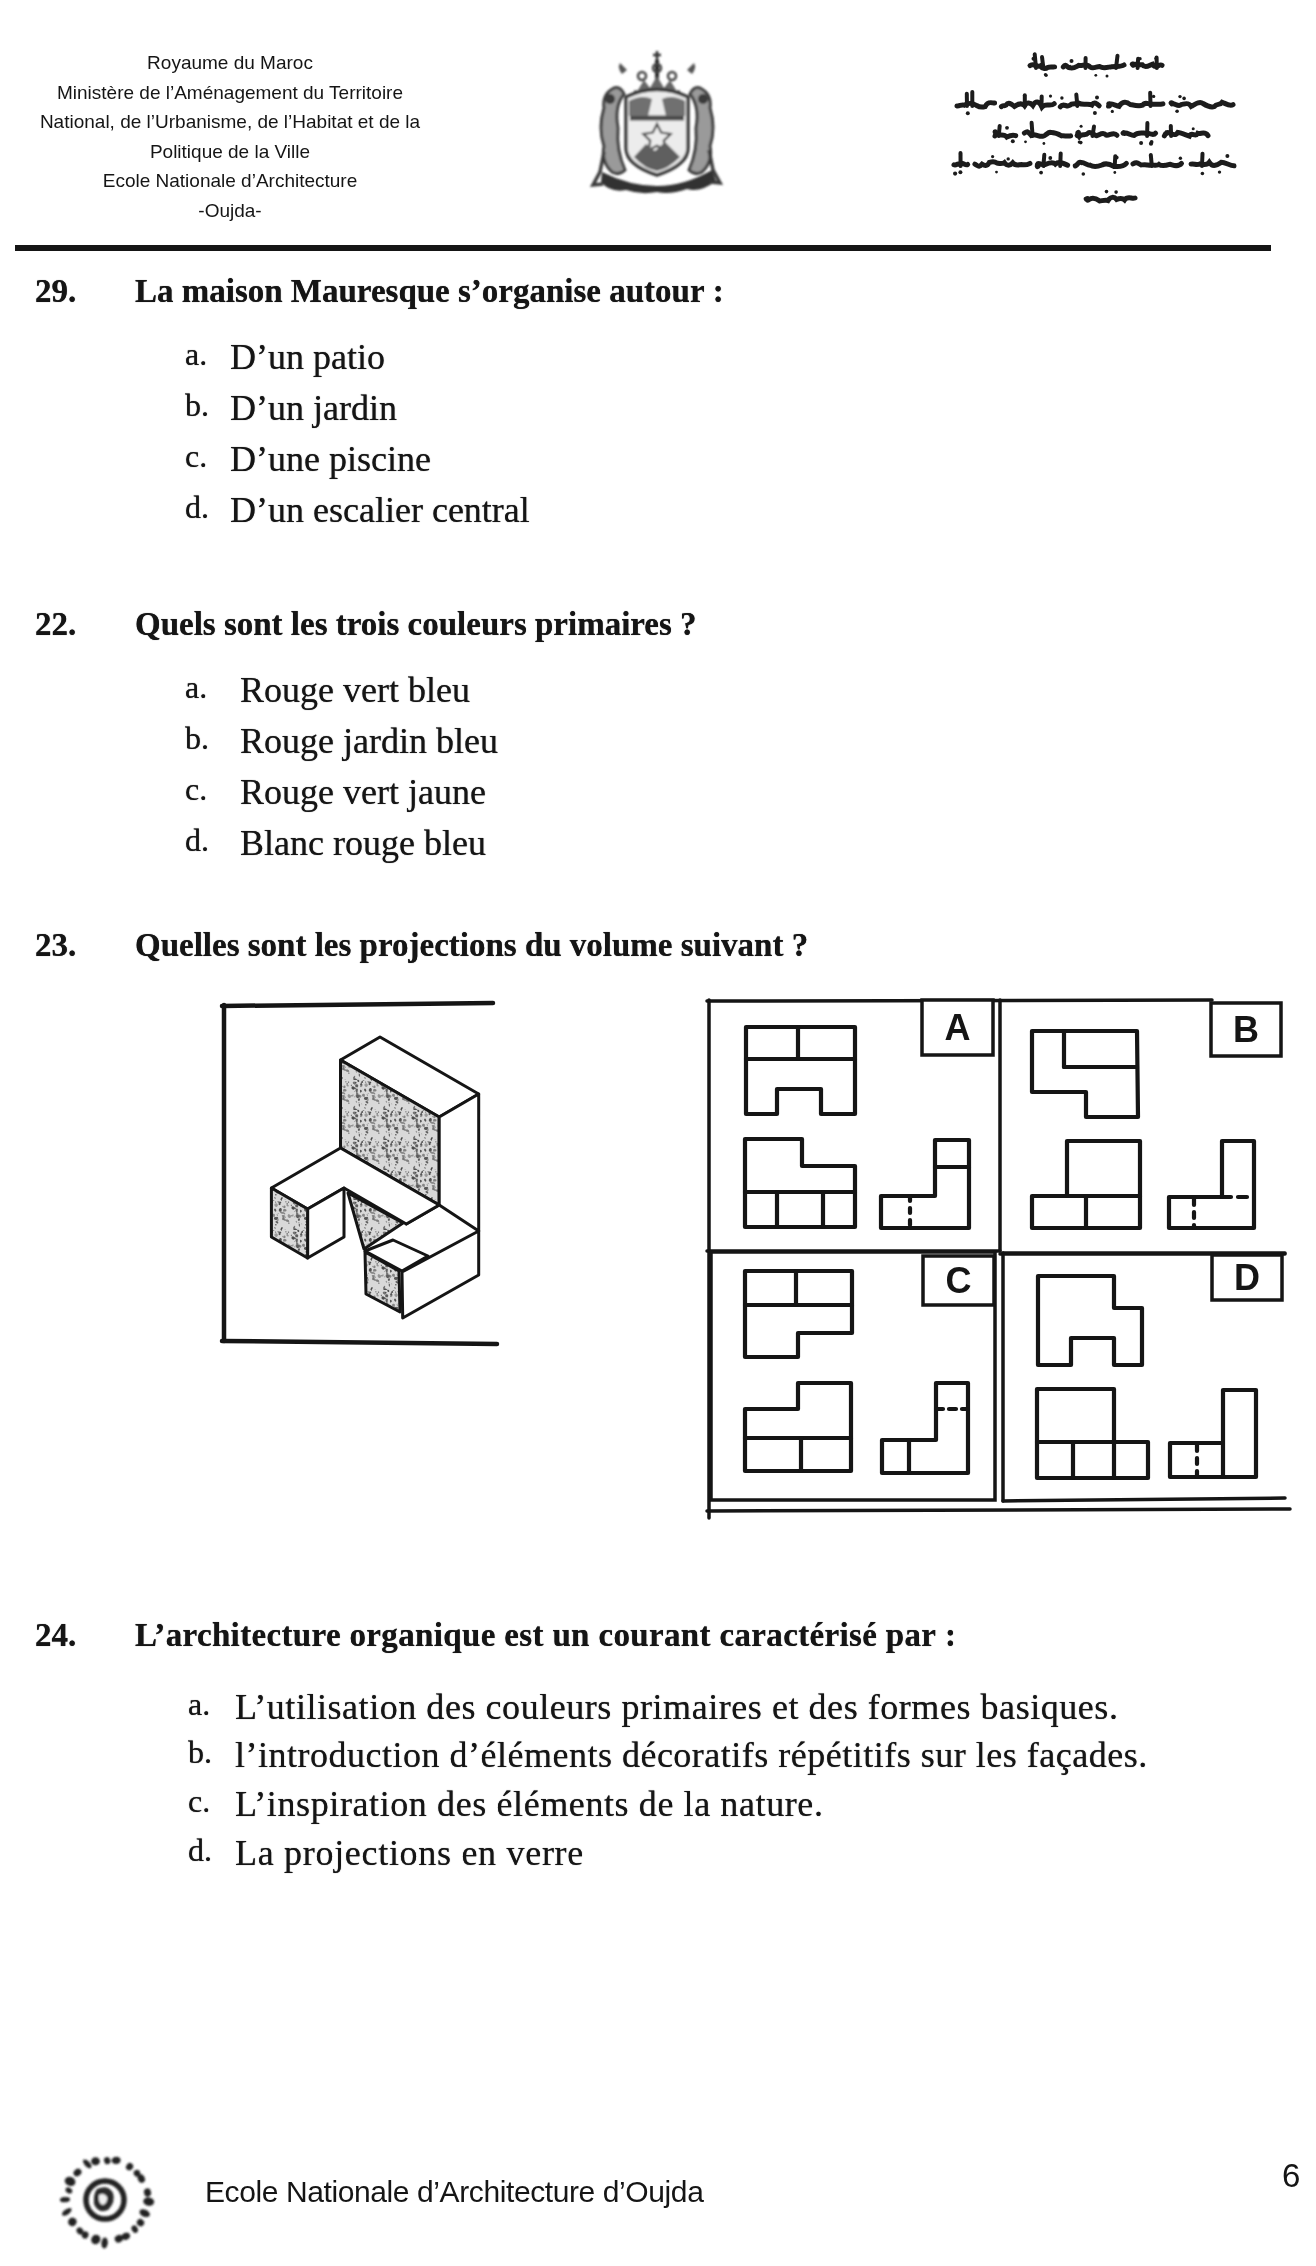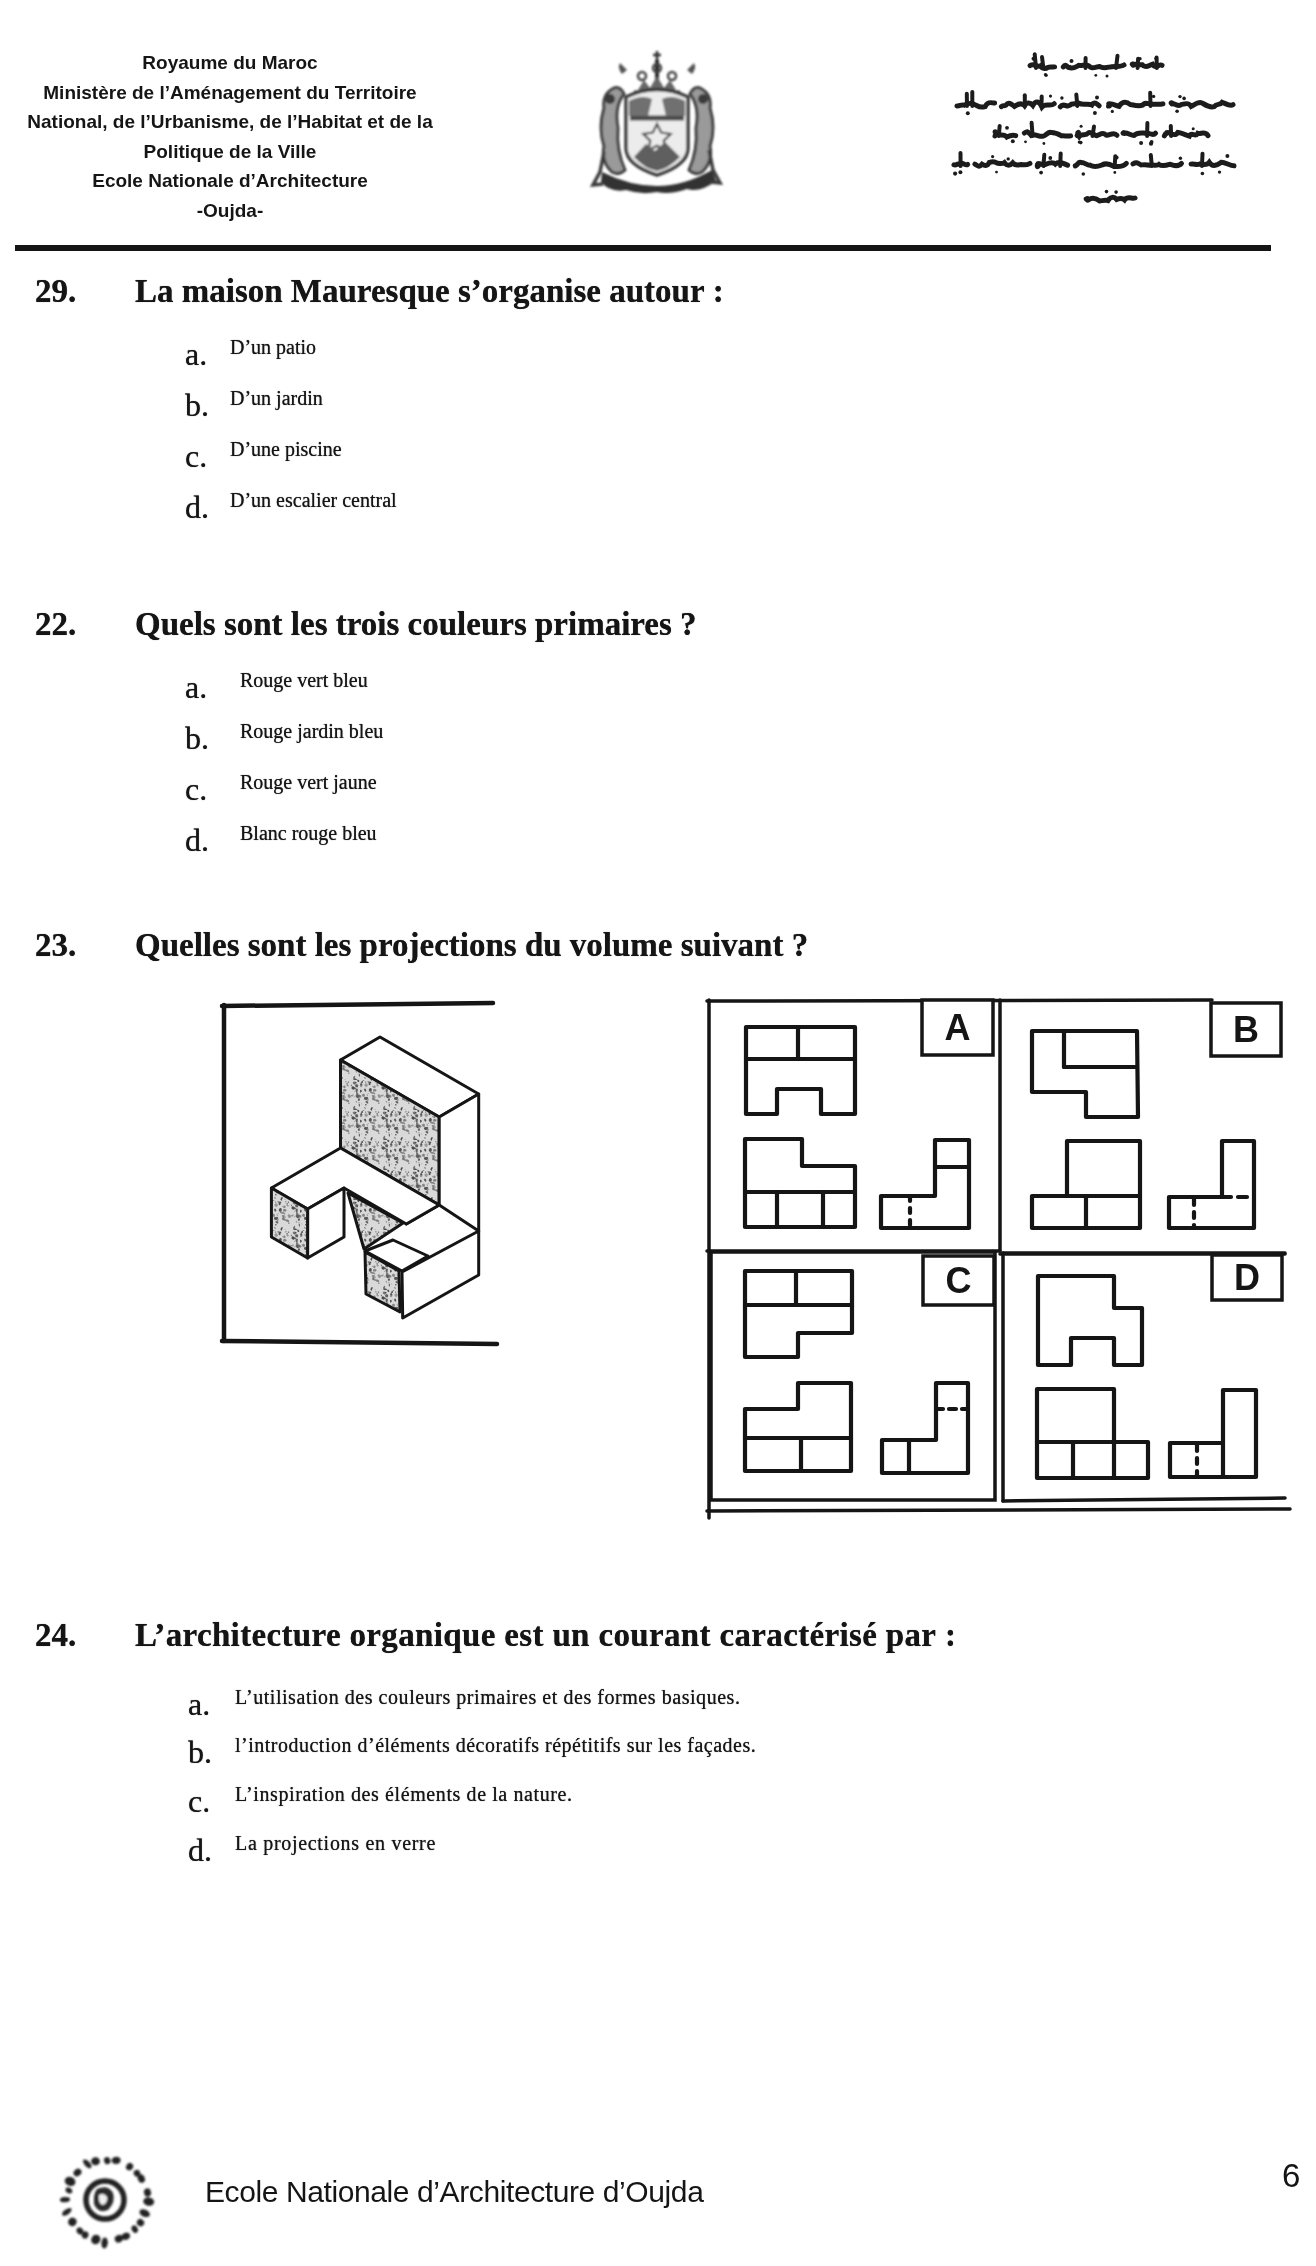--- a/index.html
+++ b/index.html
@@ -1,22 +1,22 @@
 <!DOCTYPE html>
 <html><head><meta charset="utf-8">
 <style>
  html,body { margin:0; padding:0; }
  body { width:1316px; height:2266px; position:relative; background:#fff;
         font-family:"Liberation Serif", serif; color:#151515; overflow:hidden; }
  .abs { position:absolute; white-space:nowrap; }
- .hl { font-family:"Liberation Sans", sans-serif; font-weight:bold; font-size:19px; line-height:29.5px; text-align:center; }
+ .hl { font-family:"Liberation Sans", sans-serif; font-weight:normal; font-size:19px; line-height:29.5px; text-align:center; }
  .qn { font-weight:bold; font-size:33px; text-shadow:0 0 0.7px rgba(21,21,21,0.9); }
  .qh { font-weight:bold; font-size:33px; text-shadow:0 0 0.7px rgba(21,21,21,0.9); }
  .ol { font-size:32px; text-shadow:0 0 0.8px rgba(21,21,21,0.85); }
- .ot { font-size:20px; text-shadow:0 0 0.8px rgba(21,21,21,0.85); }
+ .ot { font-size:36px; text-shadow:0 0 0.8px rgba(21,21,21,0.85); }
 </style></head>
 <body>
 <div class="abs hl" style="left:20px; top:48px; width:420px;">Royaume du Maroc<br>
 Ministère de l’Aménagement du Territoire<br>
 National, de l’Urbanisme, de l’Habitat et de la<br>
 Politique de la Ville<br>
 Ecole Nationale d’Architecture<br>
 -Oujda-</div>
 
 <svg class="abs" style="left:0; top:0;" width="1316" height="300" viewBox="0 0 1316 300">

